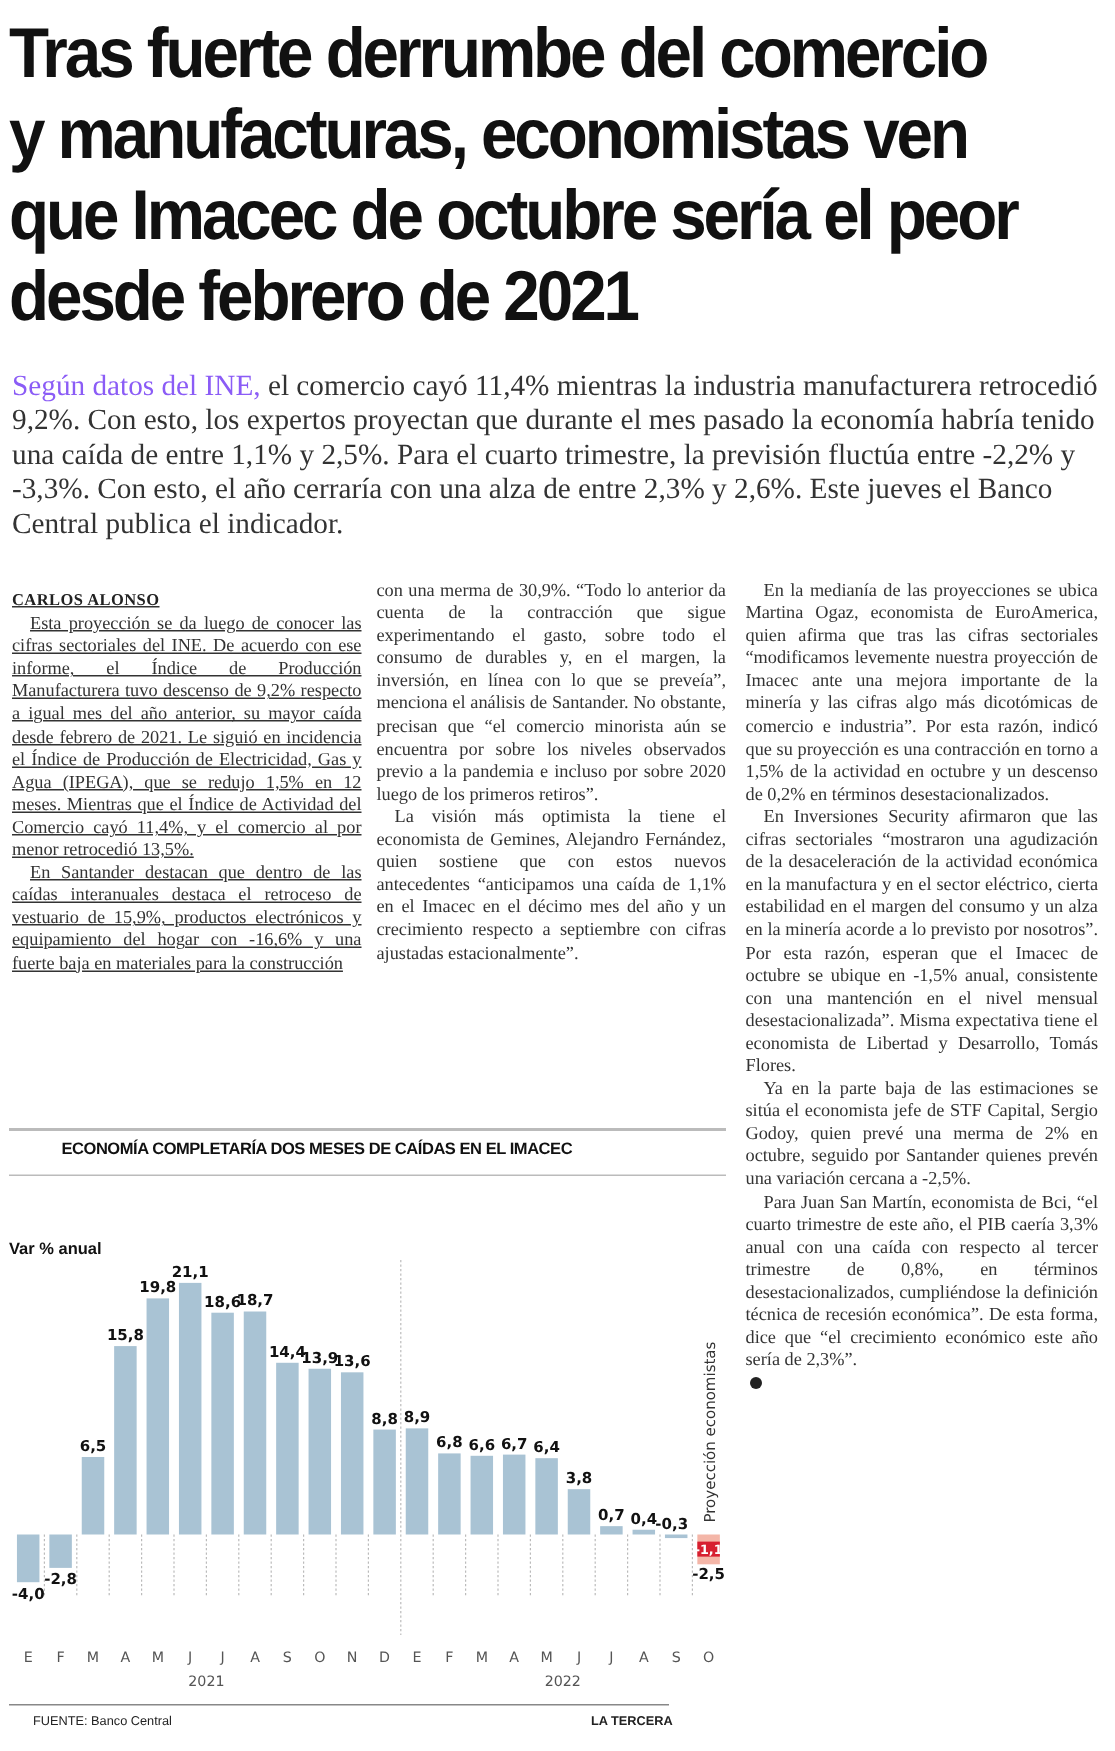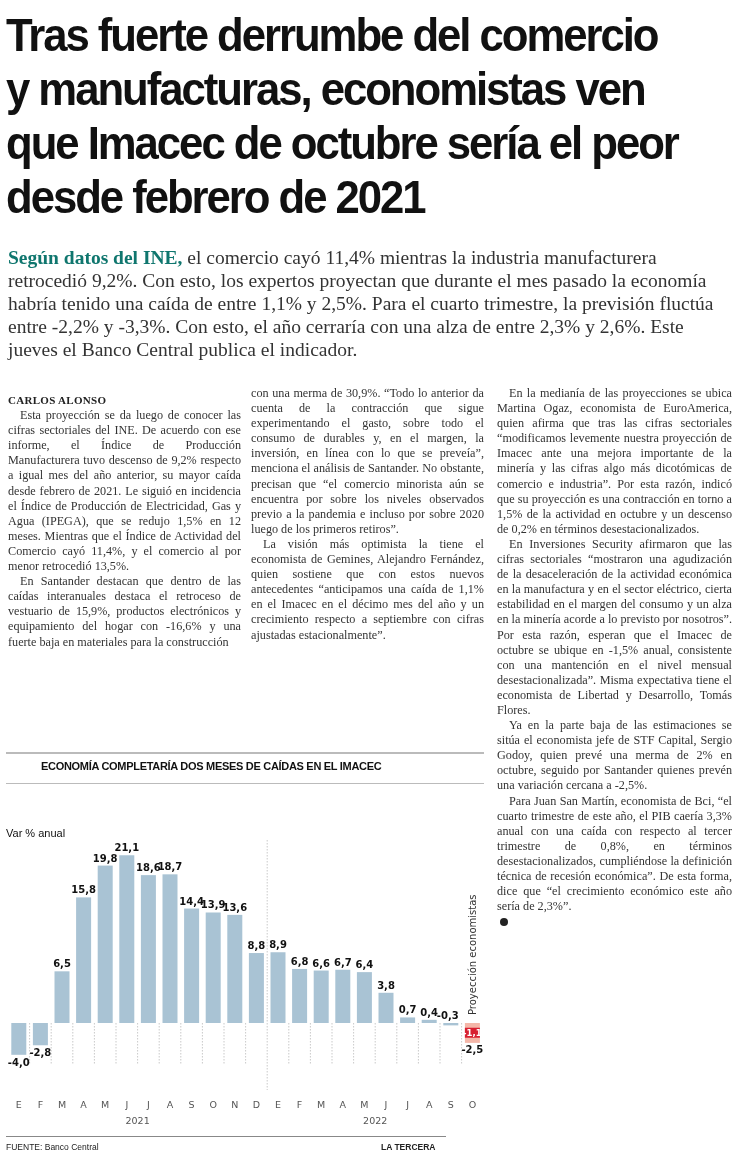--- a/index.html
+++ b/index.html
@@ -1,33 +1,33 @@
 <!DOCTYPE html>
 <html><head>
 <meta charset="utf-8">
 <style>
   html,body{margin:0;padding:0;background:#fff;}
   body{width:743px;height:1167px;position:relative;overflow:hidden;color:#1a1a1a;}
   .headline{position:absolute;left:6px;top:8px;width:735px;font-family:"Liberation Sans",sans-serif;font-weight:700;font-size:47px;line-height:54px;letter-spacing:-2.2px;color:#111;margin:0;transform:scaleX(0.93);transform-origin:left top;}
   .lead{position:absolute;left:8px;top:246px;width:725px;font-family:"Liberation Serif",serif;font-size:19.5px;line-height:23px;color:#333;margin:0;}
-  .lead .kicker{color:#0f766e;font-weight:700;margin-top:12px;}
+  .lead .kicker{color:#8b5cf6;font-weight:400;margin-top:12px;}
   .col{position:absolute;font-family:"Liberation Serif",serif;font-size:12.2px;line-height:15.1px;color:#333;text-align:justify;}
   .col p{margin:0;text-indent:12px;}
   .col p.noindent{text-indent:0;}
   .col .byline{font-weight:700;font-size:11px;text-indent:0;letter-spacing:0.3px;color:#222;}
-  .col1{left:8px;top:393px;width:233px;}
+  .col1{left:8px;top:393px;width:233px;text-decoration:underline;}
   .col2{left:251px;top:386px;width:233px;}
   .col3{left:497px;top:386px;width:235px;}
   .subhead{font-family:"Liberation Sans",sans-serif;font-weight:700;font-size:11px;color:#c8102e;text-indent:12px;margin:14px 0 2px 0 !important;letter-spacing:-0.2px;}
   .chart-rule{position:absolute;left:6px;width:478px;height:2px;background:#bbb;}
   .chart-title{position:absolute;left:6px;top:760px;font-family:"Liberation Sans",sans-serif;font-weight:700;font-size:11px;letter-spacing:-0.3px;color:#111;margin-left:35px;}
-  .chart-ylabel{position:absolute;left:6px;top:827px;font-family:"Liberation Sans",sans-serif;font-weight:400;font-size:11px;color:#111;}
+  .chart-ylabel{position:absolute;left:6px;top:827px;font-family:"Liberation Sans",sans-serif;font-weight:700;font-size:11px;color:#111;}
   #chart{position:absolute;left:0;top:840px;}
-  .src{position:absolute;left:6px;top:1142px;font-family:"Liberation Sans",sans-serif;font-size:8.5px;color:#222;}
-  .brand{position:absolute;left:381px;top:1142px;font-family:"Liberation Sans",sans-serif;font-weight:700;font-size:8.5px;color:#222;}
+  .src{position:absolute;left:22px;top:1142px;font-family:"Liberation Sans",sans-serif;font-size:8.5px;color:#222;}
+  .brand{position:absolute;left:394px;top:1142px;font-family:"Liberation Sans",sans-serif;font-weight:700;font-size:8.5px;color:#222;}
   .logo{position:absolute;left:449px;top:1180px;width:34px;height:34px;background:#4c1d95;color:#fff;font-family:"Liberation Sans",sans-serif;font-size:26px;line-height:34px;text-align:center;letter-spacing:-3px;}
   .footer-rule{position:absolute;left:6px;top:1136px;width:440px;height:1px;background:#888;}
   .endmark{display:inline-block;width:8px;height:8px;border-radius:50%;background:#222;vertical-align:middle;margin-left:3px;}
 </style>
 </head>
 <body>
 
 <h1 class="headline">Tras fuerte derrumbe del comercio y manufacturas, economistas ven que Imacec de octubre sería el peor desde febrero de 2021</h1>
 
 <p class="lead"><span class="kicker">Según datos del INE,</span><span> el comercio cayó 11,4% mientras la industria manufacturera retrocedió 9,2%. Con esto, los expertos proyectan que durante el mes pasado la economía habría tenido una caída de entre 1,1% y 2,5%. Para el cuarto trimestre, la previsión fluctúa entre -2,2% y -3,3%. Con esto, el año cerraría con una alza de entre 2,3% y 2,6%. Este jueves el Banco Central publica el indicador.</span></p>

